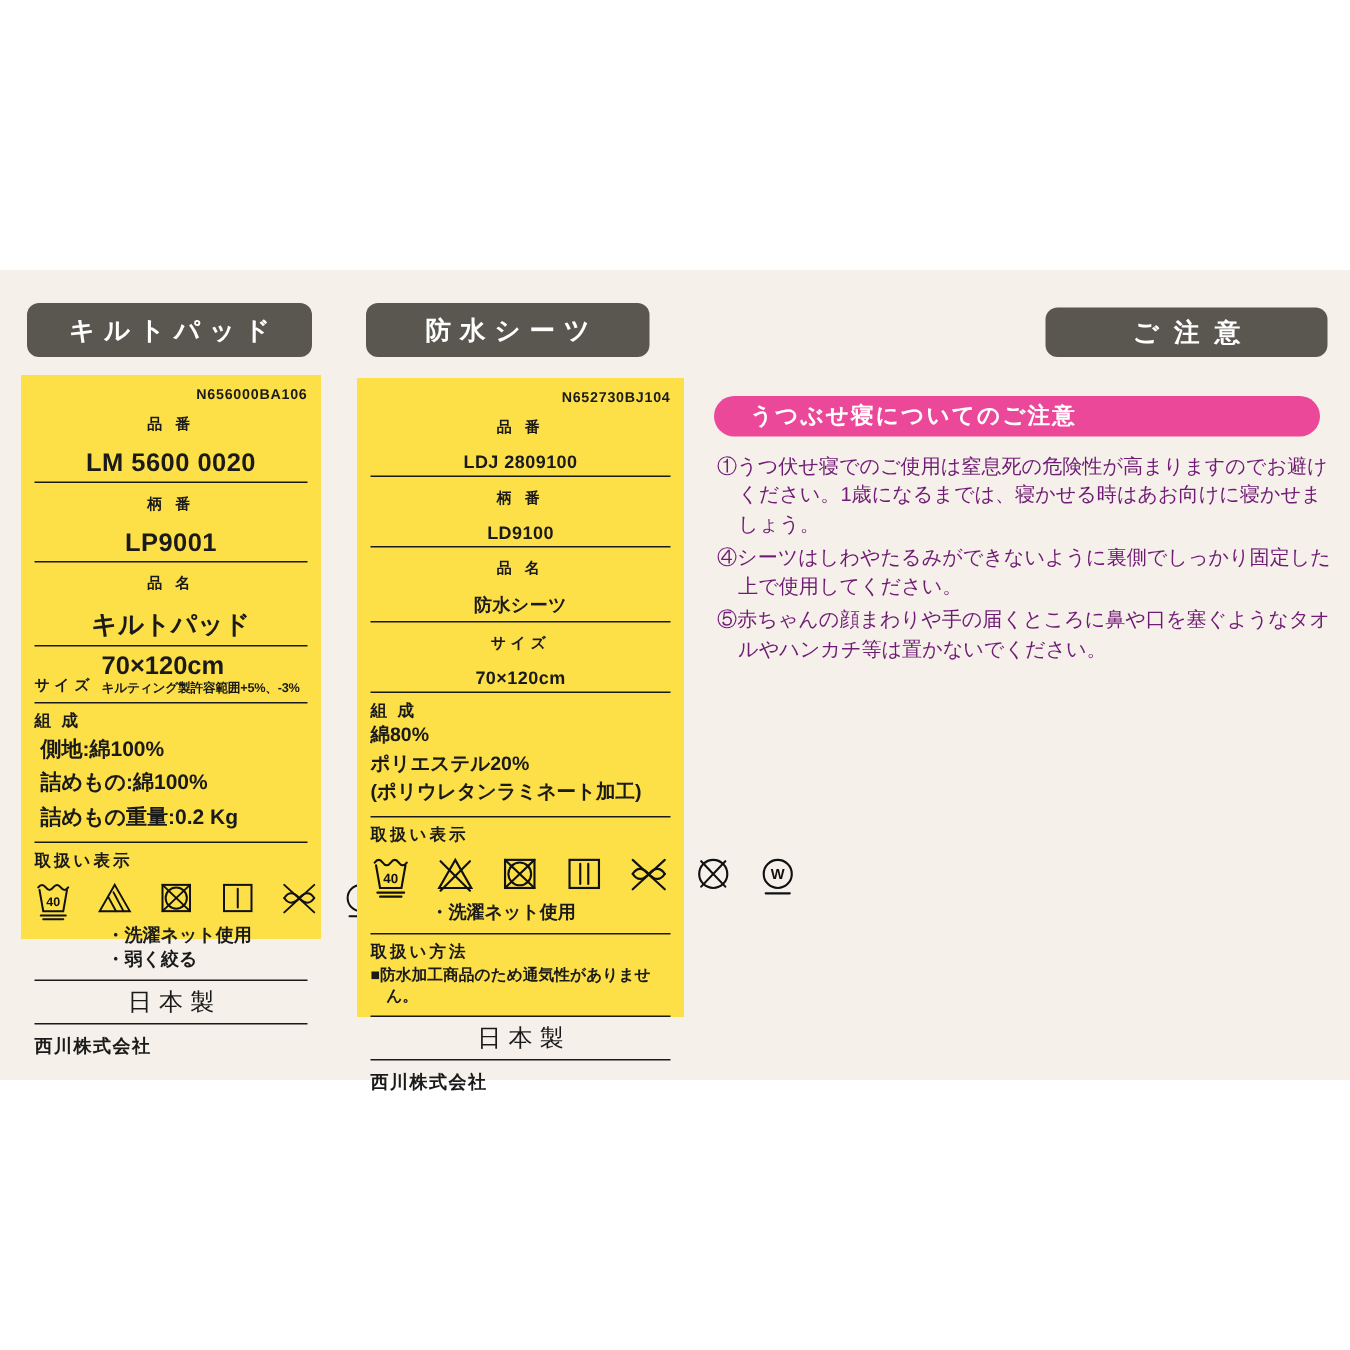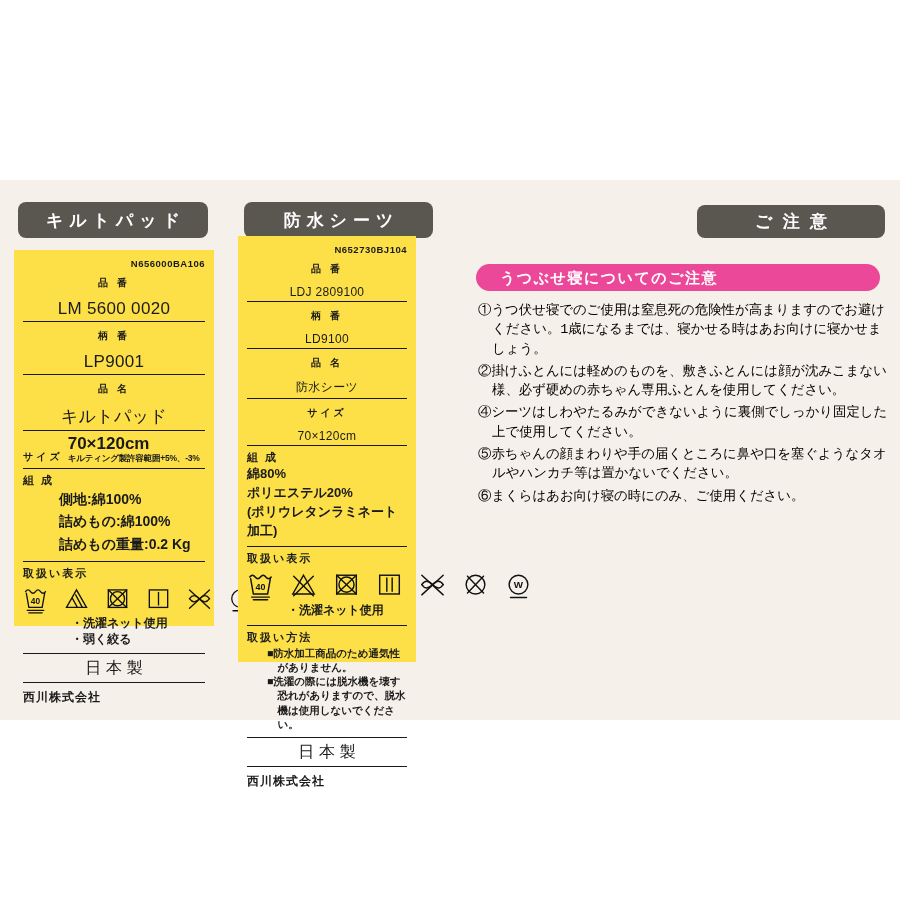--- a/index.html
+++ b/index.html
@@ -12,57 +12,57 @@
   .hdr-btn{
     position:absolute;height:36px;background:#5a5751;border-radius:8px;
     color:#fff;font-weight:bold;font-size:17px;display:flex;align-items:center;justify-content:center;
   }
   .hdr-quilt{left:18px;top:202px;width:190px;letter-spacing:0.35em;text-indent:0.35em;}
   .hdr-water{left:244px;top:202px;width:189px;letter-spacing:0.35em;text-indent:0.35em;}
   .hdr-caution{left:697px;top:205px;width:188px;height:33px;letter-spacing:0.6em;text-indent:0.6em;}
 
   .sec-label{position:absolute;background:#fde047;padding:6px 9px;box-sizing:border-box;}
   .label-quilt{left:14px;top:250px;width:200px;height:376px;}
-  .label-water{left:238px;top:236px;width:178px;height:426px;}
+  .label-water{left:238px;top:252px;width:218px;height:426px;}
 
   .code{text-align:right;font-size:9.5px;font-weight:bold;letter-spacing:0.5px;padding-top:2px;}
   .frow{display:flex;align-items:center;gap:9px;border-bottom:1.5px solid #1a1a1a;padding:7px 0 2px;flex-direction:column;}
   .flabel{font-size:10px;font-weight:bold;letter-spacing:3px;white-space:nowrap;flex:none;}
-  .fvalue{font-size:17px;font-weight:normal;letter-spacing:0.3px;white-space:nowrap;}
+  .fvalue{font-size:17px;font-weight:bold;letter-spacing:0.3px;white-space:nowrap;}
   .label-water .fvalue{font-size:12px;}
 
   .srow{display:flex;align-items:flex-end;gap:5px;border-bottom:1.5px solid #1a1a1a;padding:4px 0 3px;}
   .srow .flabel{padding-bottom:1px;}
   .sval{font-size:17px;font-weight:bold;line-height:1.05;}
   .snote{font-size:8.5px;font-weight:bold;letter-spacing:-0.2px;}
 
   .sect{border-bottom:1.5px solid #1a1a1a;padding:4px 0 6px;}
   .sect-title{font-size:11px;font-weight:bold;letter-spacing:2px;}
-  .comp-lines-quilt div{font-size:14px;font-weight:bold;margin-left:36px;line-height:1.6;}
+  .comp-lines-quilt div{font-size:14px;font-weight:bold;margin-left:4px;line-height:1.6;}
   .comp-lines-water div{font-size:13px;font-weight:bold;line-height:1.45;}
 
   .syms{display:flex;gap:16px;margin-top:3px;align-items:flex-end;}
   .syms svg{flex:none;}
   .care-notes div{font-size:12px;font-weight:bold;line-height:1.3;}
   .label-quilt .care-notes{margin-left:48px;margin-top:1px;}
   .label-water .care-notes{margin-left:40px;margin-top:1px;}
 
   .hand-lines{margin-top:1px;}
-  .hand-lines div{font-size:10.5px;font-weight:bold;line-height:1.35;padding-left:1em;text-indent:-1em;margin-left:20px;}
+  .hand-lines div{font-size:10.5px;font-weight:bold;line-height:1.35;padding-left:1em;text-indent:-1em;}
 
   .madein{text-align:center;font-size:16px;font-weight:normal;letter-spacing:0.3em;text-indent:0.3em;
           border-bottom:1.5px solid #1a1a1a;padding:4px 0 3px;}
   .company{font-size:12px;font-weight:bold;padding-top:6px;letter-spacing:1px;}
 
   .banner{
     position:absolute;left:476px;top:264px;width:404px;height:27px;background:#ec4899;border-radius:14px;
     color:#ffffff;font-weight:bold;font-size:15px;line-height:27px;padding-left:24px;letter-spacing:1.5px;
     box-sizing:border-box;
   }
-  .notes{position:absolute;left:478px;top:301px;width:416px;color:#000000;font-size:13.4px;line-height:1.44;font-family:Liberation Mono, monospace;}
+  .notes{position:absolute;left:478px;top:301px;width:416px;color:#701a75;font-size:13.4px;line-height:1.44;}
   .notes .note{padding-left:1.05em;text-indent:-1.05em;margin-bottom:3px;font-weight:500;}
 </style>
 </head>
 <body>
 
 <div class="band"></div>
 
 <div class="hdr-btn hdr-quilt">
   <span>キルトパッド</span>
 </div>
@@ -228,29 +228,26 @@
         </svg>
       </div>
     <div class="care-notes">
         <div>・洗濯ネット使用</div>
       </div>
   </div>
   <div class="sect">
     <div class="sect-title">取扱い方法</div>
     <div class="hand-lines">
         <div>■防水加工商品のため通気性がありません。</div>
-        <div>■洗濯の際には脱水機を壊す恐れがありますので、脱水機は使用しないでください。</div>
       </div>
   </div>
   <div class="madein">日本製</div>
   <div class="company">西川株式会社</div>
 </div>
 
 <div class="banner">
   <span>うつぶせ寝についてのご注意</span>
 </div>
 <div class="notes">
     <div class="note">①うつ伏せ寝でのご使用は窒息死の危険性が高まりますのでお避けください。1歳になるまでは、寝かせる時はあお向けに寝かせましょう。</div>
-    <div class="note">②掛けふとんには軽めのものを、敷きふとんには顔が沈みこまない様、必ず硬めの赤ちゃん専用ふとんを使用してください。</div>
     <div class="note">④シーツはしわやたるみができないように裏側でしっかり固定した上で使用してください。</div>
     <div class="note">⑤赤ちゃんの顔まわりや手の届くところに鼻や口を塞ぐようなタオルやハンカチ等は置かないでください。</div>
-    <div class="note">⑥まくらはあお向け寝の時にのみ、ご使用ください。</div>
   </div>
 
 </body></html>

